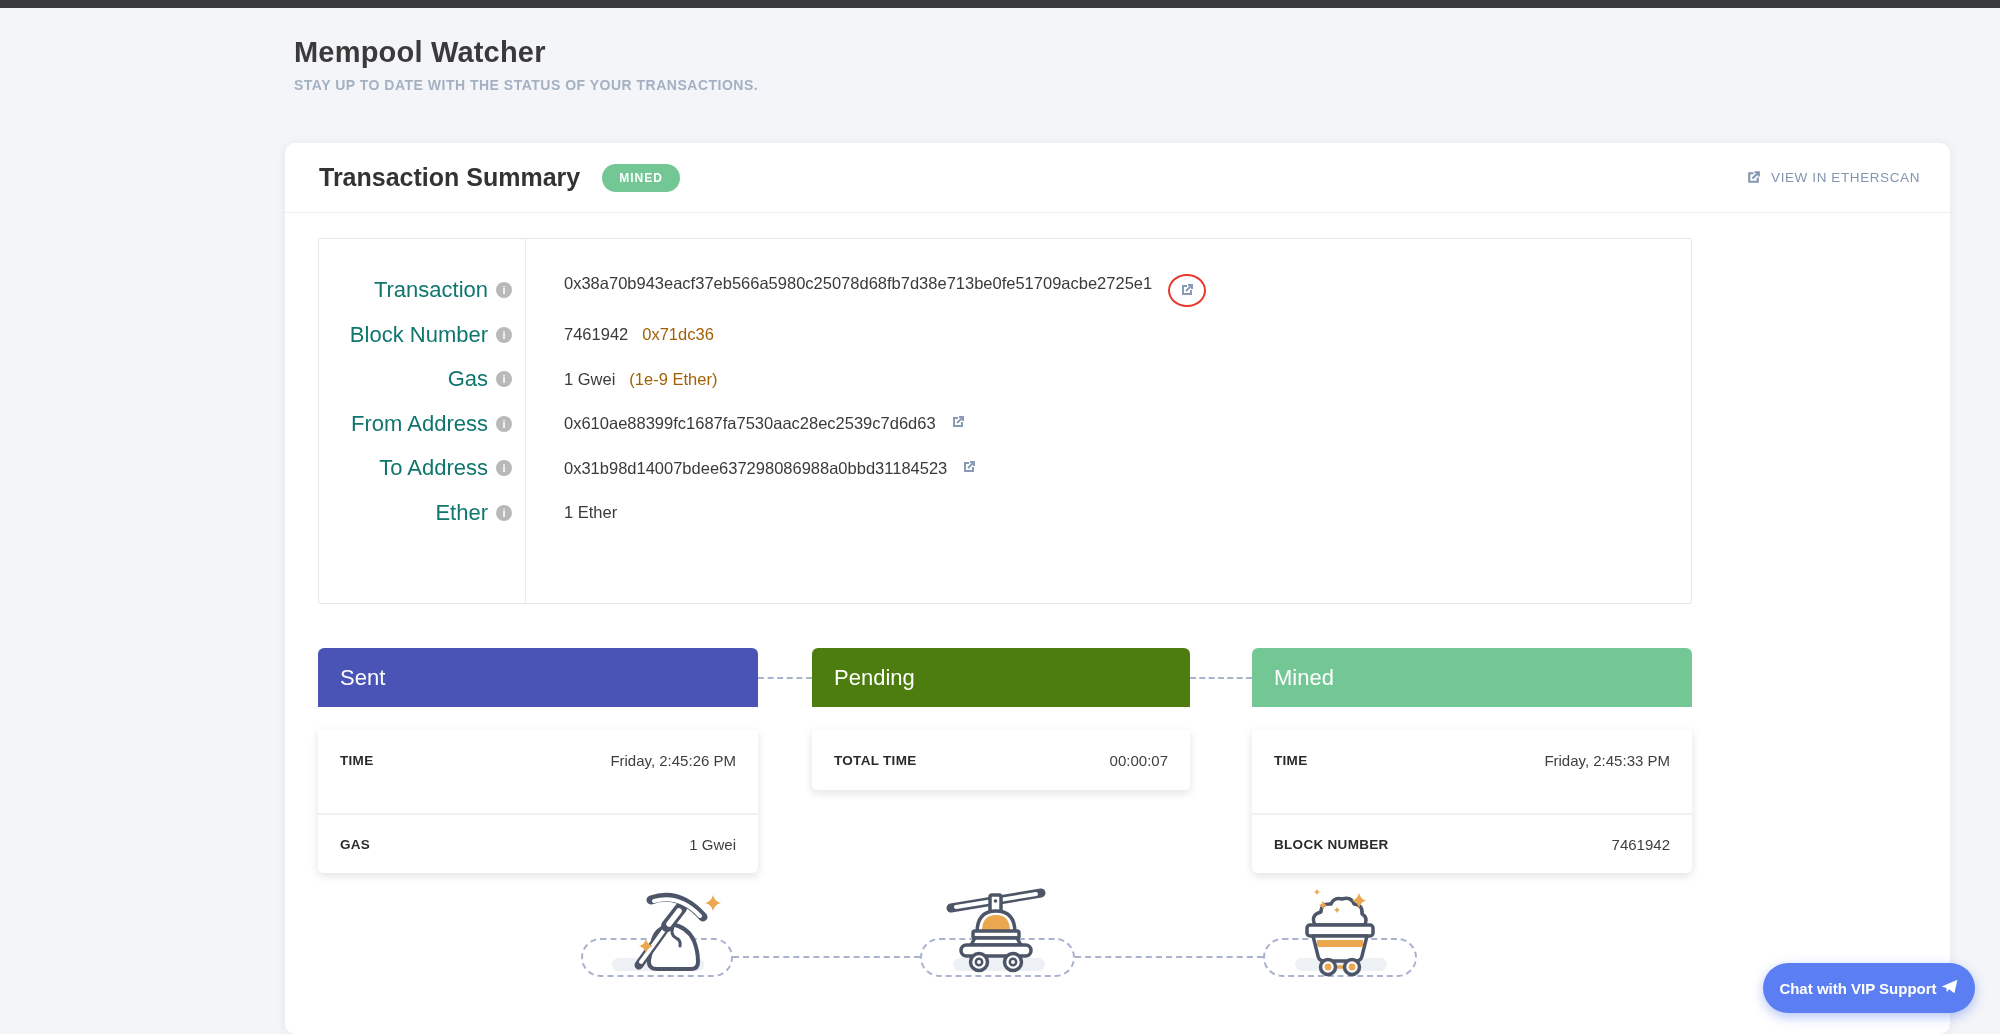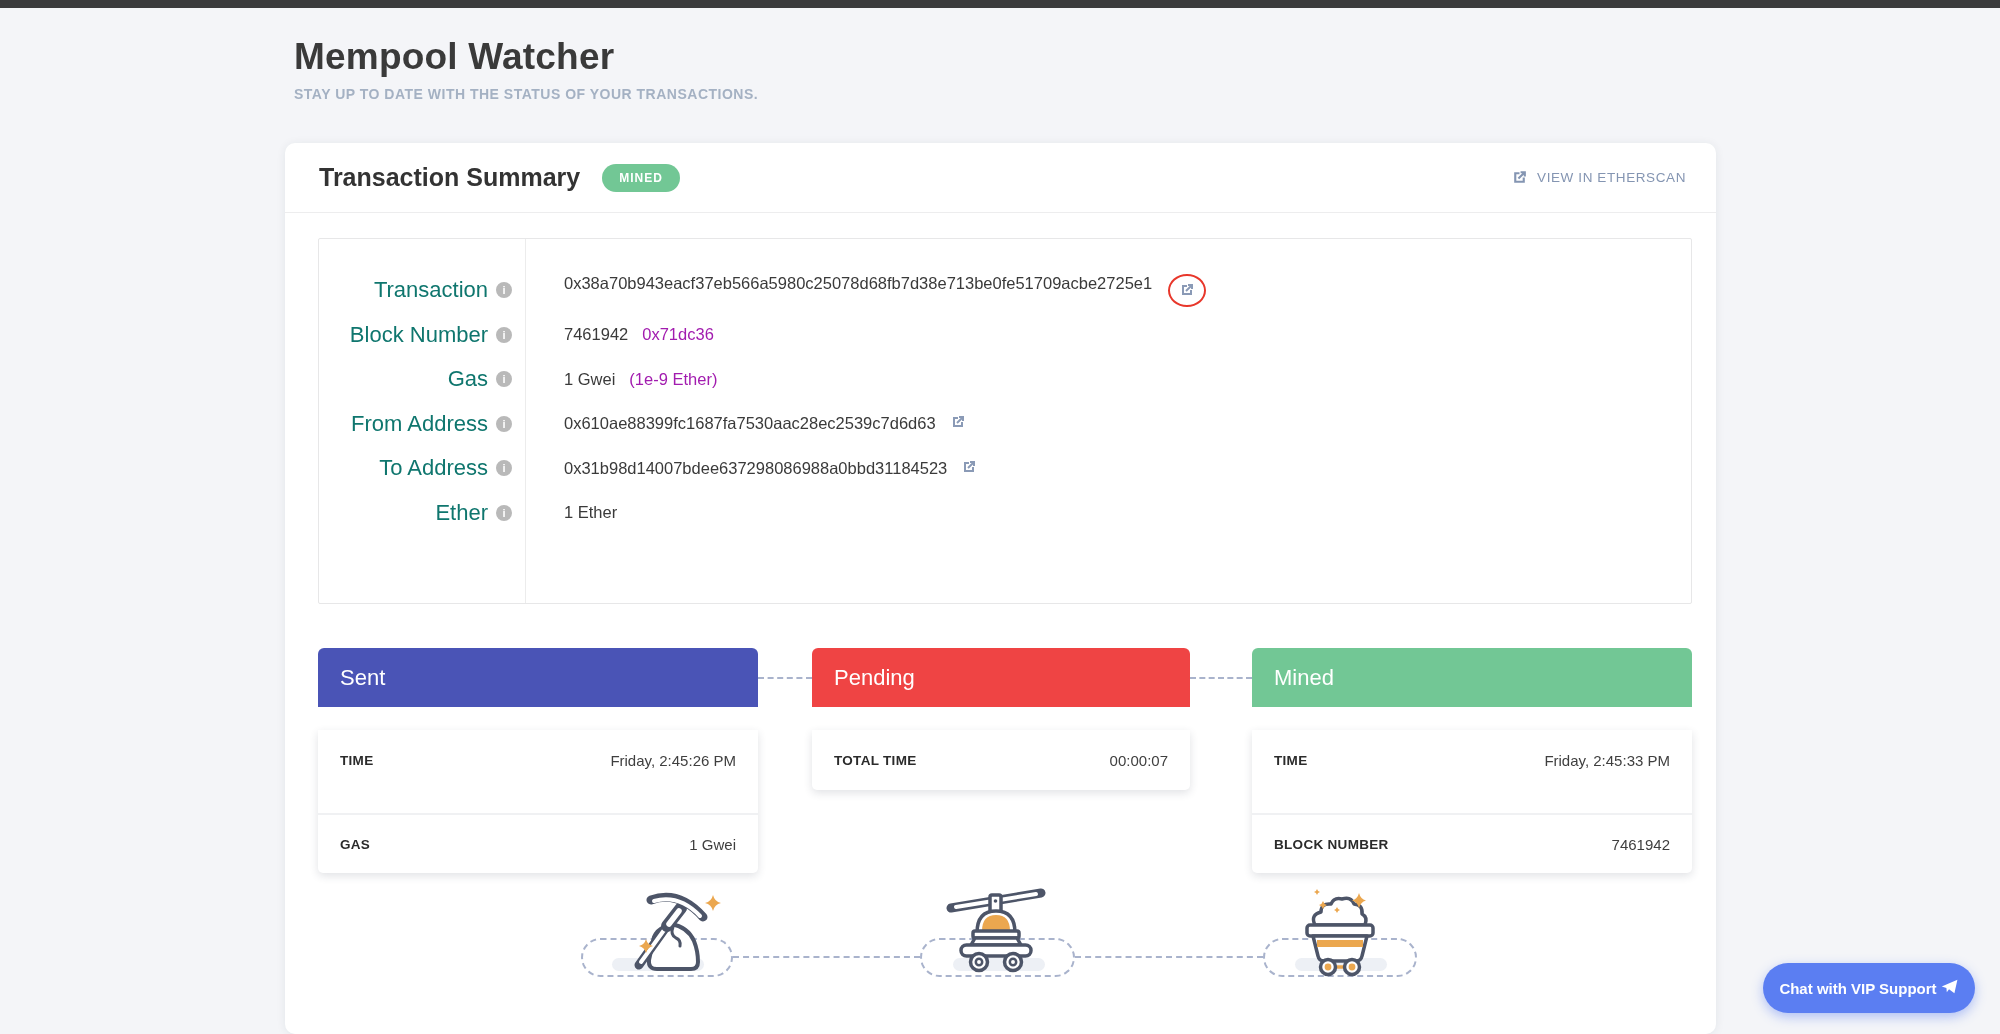--- a/index.html
+++ b/index.html
@@ -3,24 +3,24 @@
 <meta charset="utf-8">
 <style>
   * { margin:0; padding:0; box-sizing:border-box; }
   html,body { width:2000px; height:1034px; }
   body { font-family:"Liberation Sans", sans-serif; background:#f4f5f8; }
   .screen { position:relative; width:2000px; height:1034px; overflow:hidden; background:#f4f5f8; }
 
   .topbar { position:absolute; left:0; top:0; width:2000px; height:8px; background:#3b3b3d; }
 
   .page-header { position:absolute; left:294px; top:36px; }
-  .page-title { font-size:37px; font-weight:600; color:#3a3a3a; letter-spacing:.2px; }
+  .page-title { font-size:29px; font-weight:600; color:#3a3a3a; letter-spacing:.2px; }
   .page-subtitle { margin-top:8px; font-size:14px; font-weight:700; color:#a4b1c3; letter-spacing:.5px; }
 
-  .card { position:absolute; left:285px; top:143px; width:1431px; height:891px;
+  .card { position:absolute; left:285px; top:143px; width:1665px; height:891px;
           background:#fff; border-radius:10px; box-shadow:0 1px 10px rgba(31,45,61,.08); }
 
   .card-header { position:absolute; left:0; top:0; width:100%; height:70px;
                  border-bottom:1px solid #ededee; display:flex; align-items:center;
                  justify-content:space-between; padding:0 30px 0 34px; }
   .card-header-left { display:flex; align-items:center; }
   .card-title { font-size:25px; font-weight:600; color:#333; }
   .status-badge { margin-left:22px; background:#72c795; color:#fff; font-size:12px; font-weight:800;
                   letter-spacing:1px; padding:7px 17px; border-radius:15px; }
   .etherscan-link { display:flex; align-items:center; gap:9px; color:#8495b2; font-size:13.5px;
@@ -32,31 +32,31 @@
   .drow { display:flex; align-items:center; height:44.5px; }
   .dlabel { width:206px; display:flex; align-items:center; justify-content:flex-end;
             gap:8px; padding-right:13px; }
   .dlabel-text { font-size:22px; font-weight:500; color:#0f766e; }
   .info-icon { width:16px; height:16px; border-radius:50%; background:#b9b9b9; color:#fff;
                display:inline-flex; align-items:center; justify-content:center;
                font-size:11px; font-weight:700; flex:0 0 16px; }
   .info-icon::before { content:"i"; }
   .dvalue { display:flex; align-items:flex-start; gap:14px; padding-left:39px;
             font-size:16.5px; color:#3a3a3a; }
-  .dsecondary { color:#a21caf; }
+  .dsecondary { color:#a16207; }
   .ext-icon { display:inline-flex; cursor:pointer; }
   .red-ring { display:inline-flex; align-items:center; justify-content:center;
               width:38px; height:33px; border:2.5px solid #e8372b; border-radius:50%;
               margin-left:2px; }
 
   .tcard { position:absolute; top:505px; border-radius:6px; }
   .tcard-header { height:59px; display:flex; align-items:center; padding:0 22px;
                   color:#fff; font-size:22px; border-radius:6px 6px 0 0; }
   .t-sent .tcard-header { background:#4a54b6; }
-  .t-pending .tcard-header { background:#ef4444; }
+  .t-pending .tcard-header { background:#4d7c0f; }
   .t-mined .tcard-header { background:#72c795; }
   .tcard-body { background:#fff; border-radius:0 0 5px 5px; box-shadow:0 3px 9px rgba(40,50,70,.14); }
   .trow { height:60px; display:flex; align-items:center; justify-content:space-between; padding:0 22px;margin-top:23px; }
   .trow + .trow { border-top:2px solid #f0f1f3; }
   .trow-label { font-size:13.5px; font-weight:700; color:#2b2b2b; letter-spacing:.3px; }
   .trow-value { font-size:15px; color:#3f3f3f; }
   .t-sent { left:33px; width:440px; }
   .t-pending { left:527px; width:378px; }
   .t-mined { left:967px; width:440px; }
 

